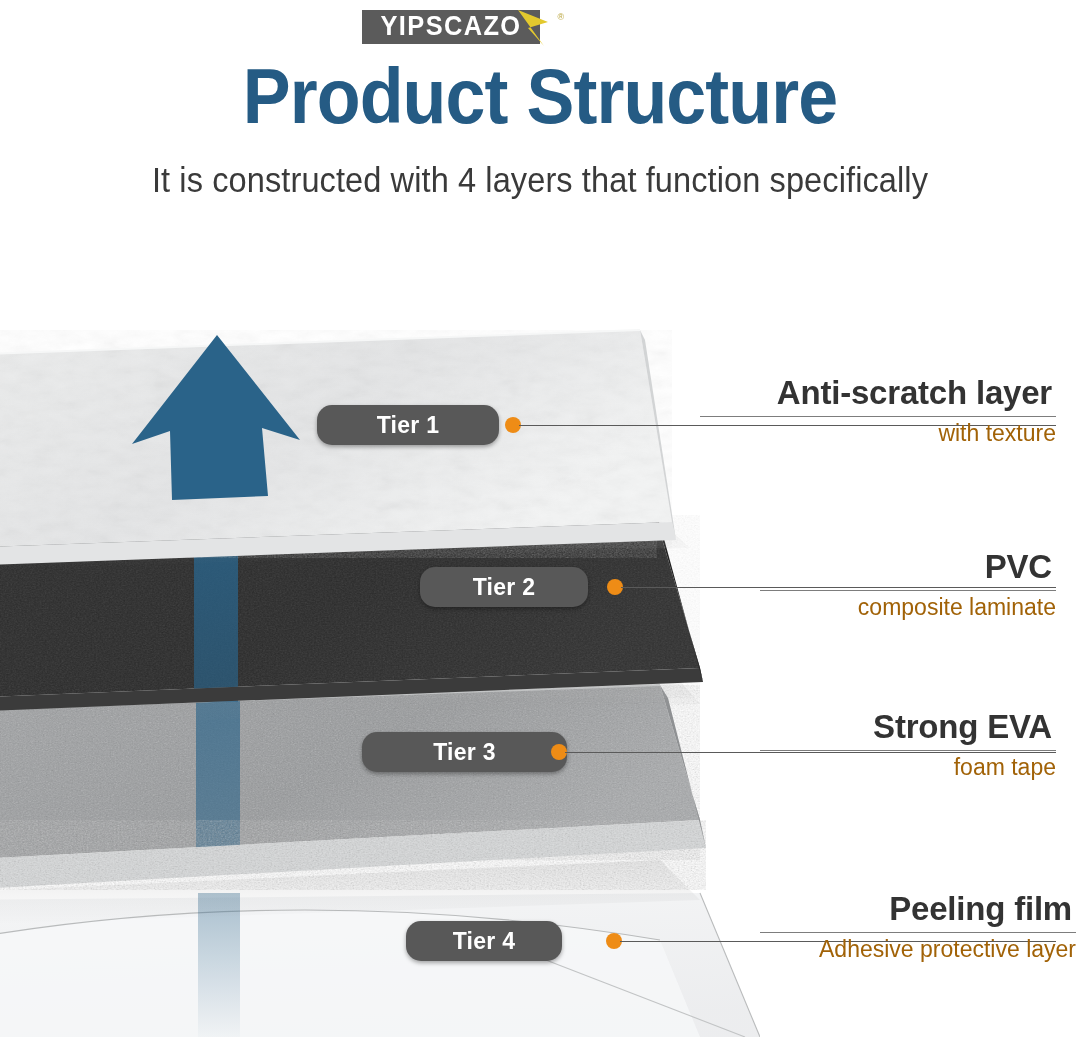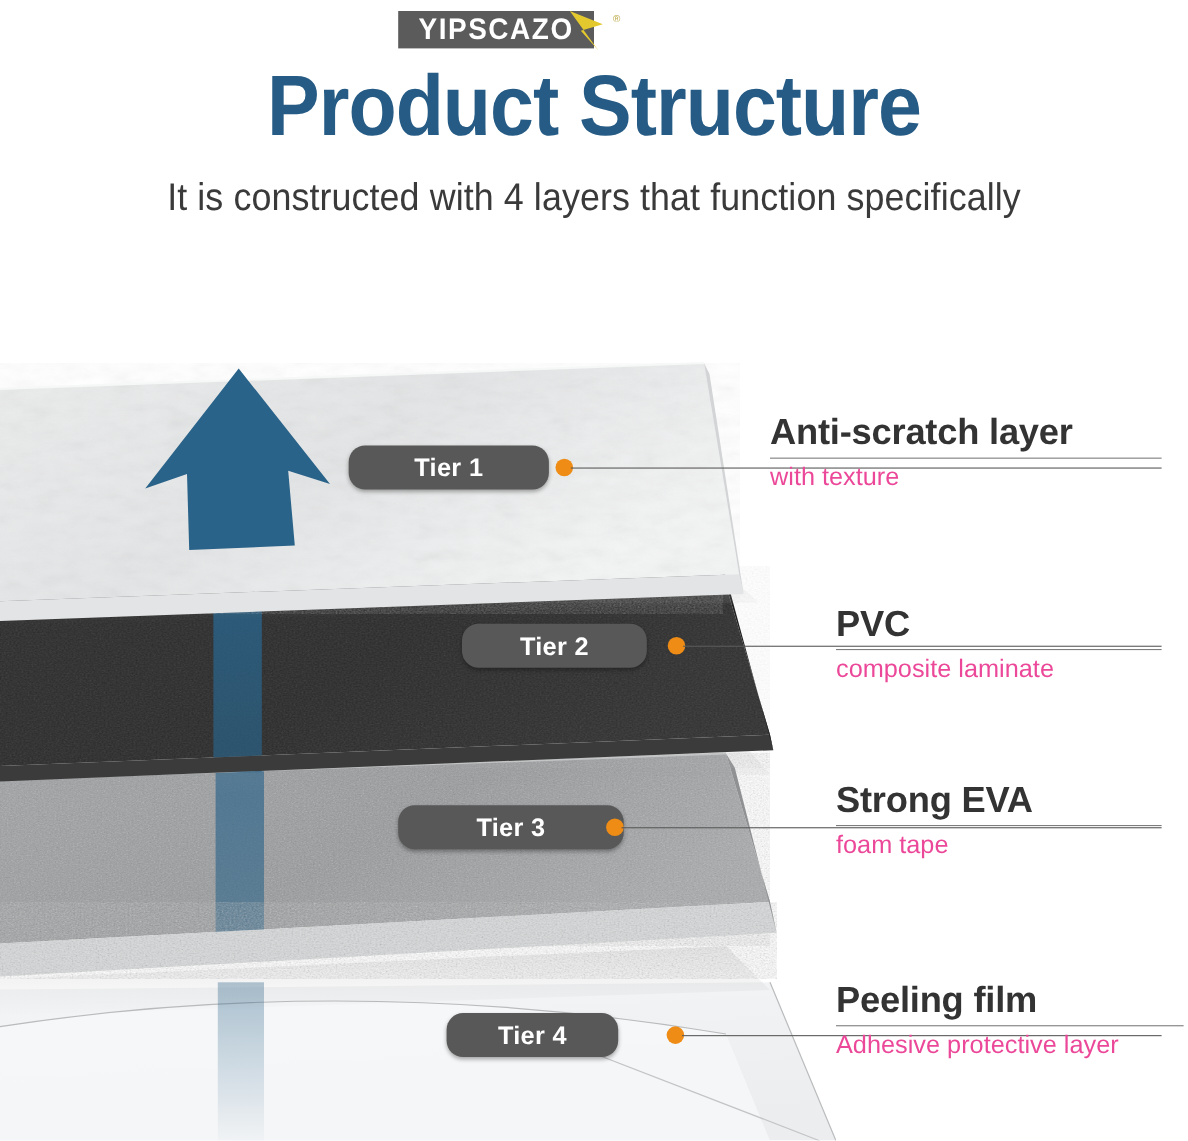--- a/index.html
+++ b/index.html
@@ -43,28 +43,28 @@
   #tier1{left:317px;top:405px;width:182px;}
   #tier2{left:420px;top:567px;width:168px;}
   #tier3{left:362px;top:732px;width:205px;}
   #tier4{left:406px;top:921px;width:156px;text-align:right;}
 
   
   .dot{position:absolute;width:16px;height:16px;border-radius:50%;background:#ee8c16;}
   .lead{position:absolute;height:1px;background:#5a5a5a;}
 
   
-  .callout{position:absolute;}
+  .callout{position:absolute;text-align:right;}
   .callout .head{color:#333333;font-weight:700;font-size:33px;letter-spacing:-.2px;
     white-space:nowrap;font-family:"Liberation Sans", sans-serif;position:relative;
     display:inline-block;padding-right:4px;}
   .callout .head .bullet{position:absolute;right:-6px;bottom:2px;width:22px;height:22px;
     border-radius:50%;background:#f3e07a;z-index:-1;}
   .callout .rule{height:1px;background:#7d7d7d;margin:4px 0 3px 0;}
-  .callout .sub{color:#ec4899;font-weight:400;font-size:23px;white-space:nowrap;
+  .callout .sub{color:#a16207;font-weight:400;font-size:23px;white-space:nowrap;
     font-family:"Liberation Sans", sans-serif;}
 
   #c1{left:700px;top:374px;width:356px;}
   #c2{left:760px;top:548px;width:296px;}
   #c3{left:760px;top:708px;width:296px;}
   #c4{left:760px;top:890px;width:316px;}
 </style>
 </head>
 <body>
 

